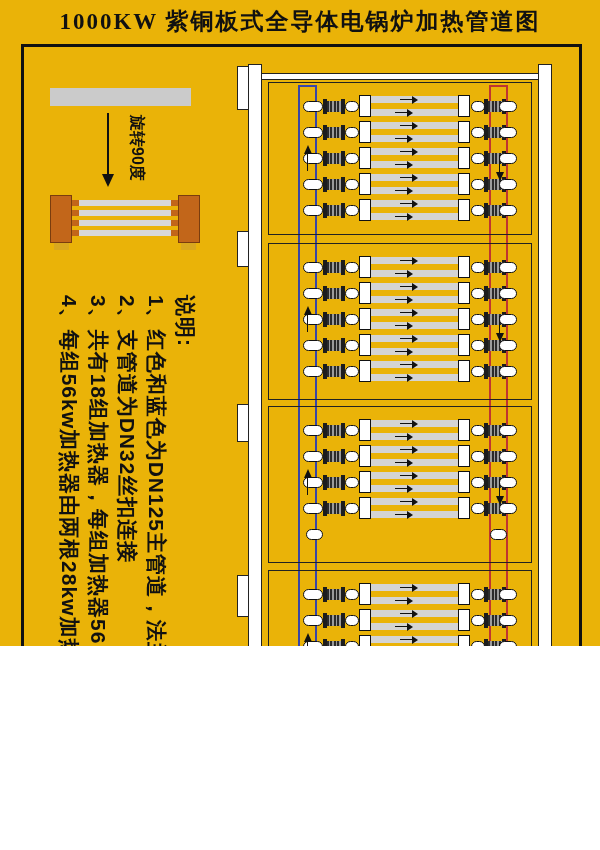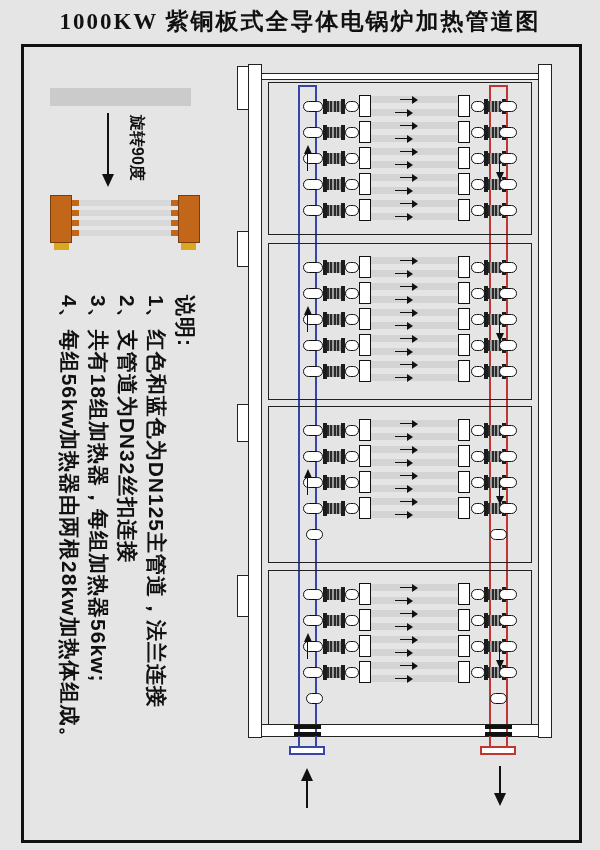--- a/index.html
+++ b/index.html
@@ -1,16 +1,16 @@
 <!DOCTYPE html>
 <html style="--copper: #c2661a; --foot: #d9a81f;"><head>
 <meta charset="utf-8">
 <style>
   html,body{margin:0;padding:0;background:#fff;}
-  #canvas{position:relative;width:600px;height:850px;background:#e5e5e5;overflow:hidden;
+  #canvas{position:relative;width:600px;height:646px;background:#eab308;overflow:hidden;
           font-family:"Liberation Sans", sans-serif;color:#111;}
   .abs{position:absolute;}
 
   
   #title{left:0;top:6px;width:600px;text-align:center;font-family:"Liberation Serif", serif;
          font-weight:bold;font-size:23px;letter-spacing:2px;}
 
   
   #frame{left:21px;top:44px;width:561px;height:799px;border:3px solid #111;box-sizing:border-box;}
 

